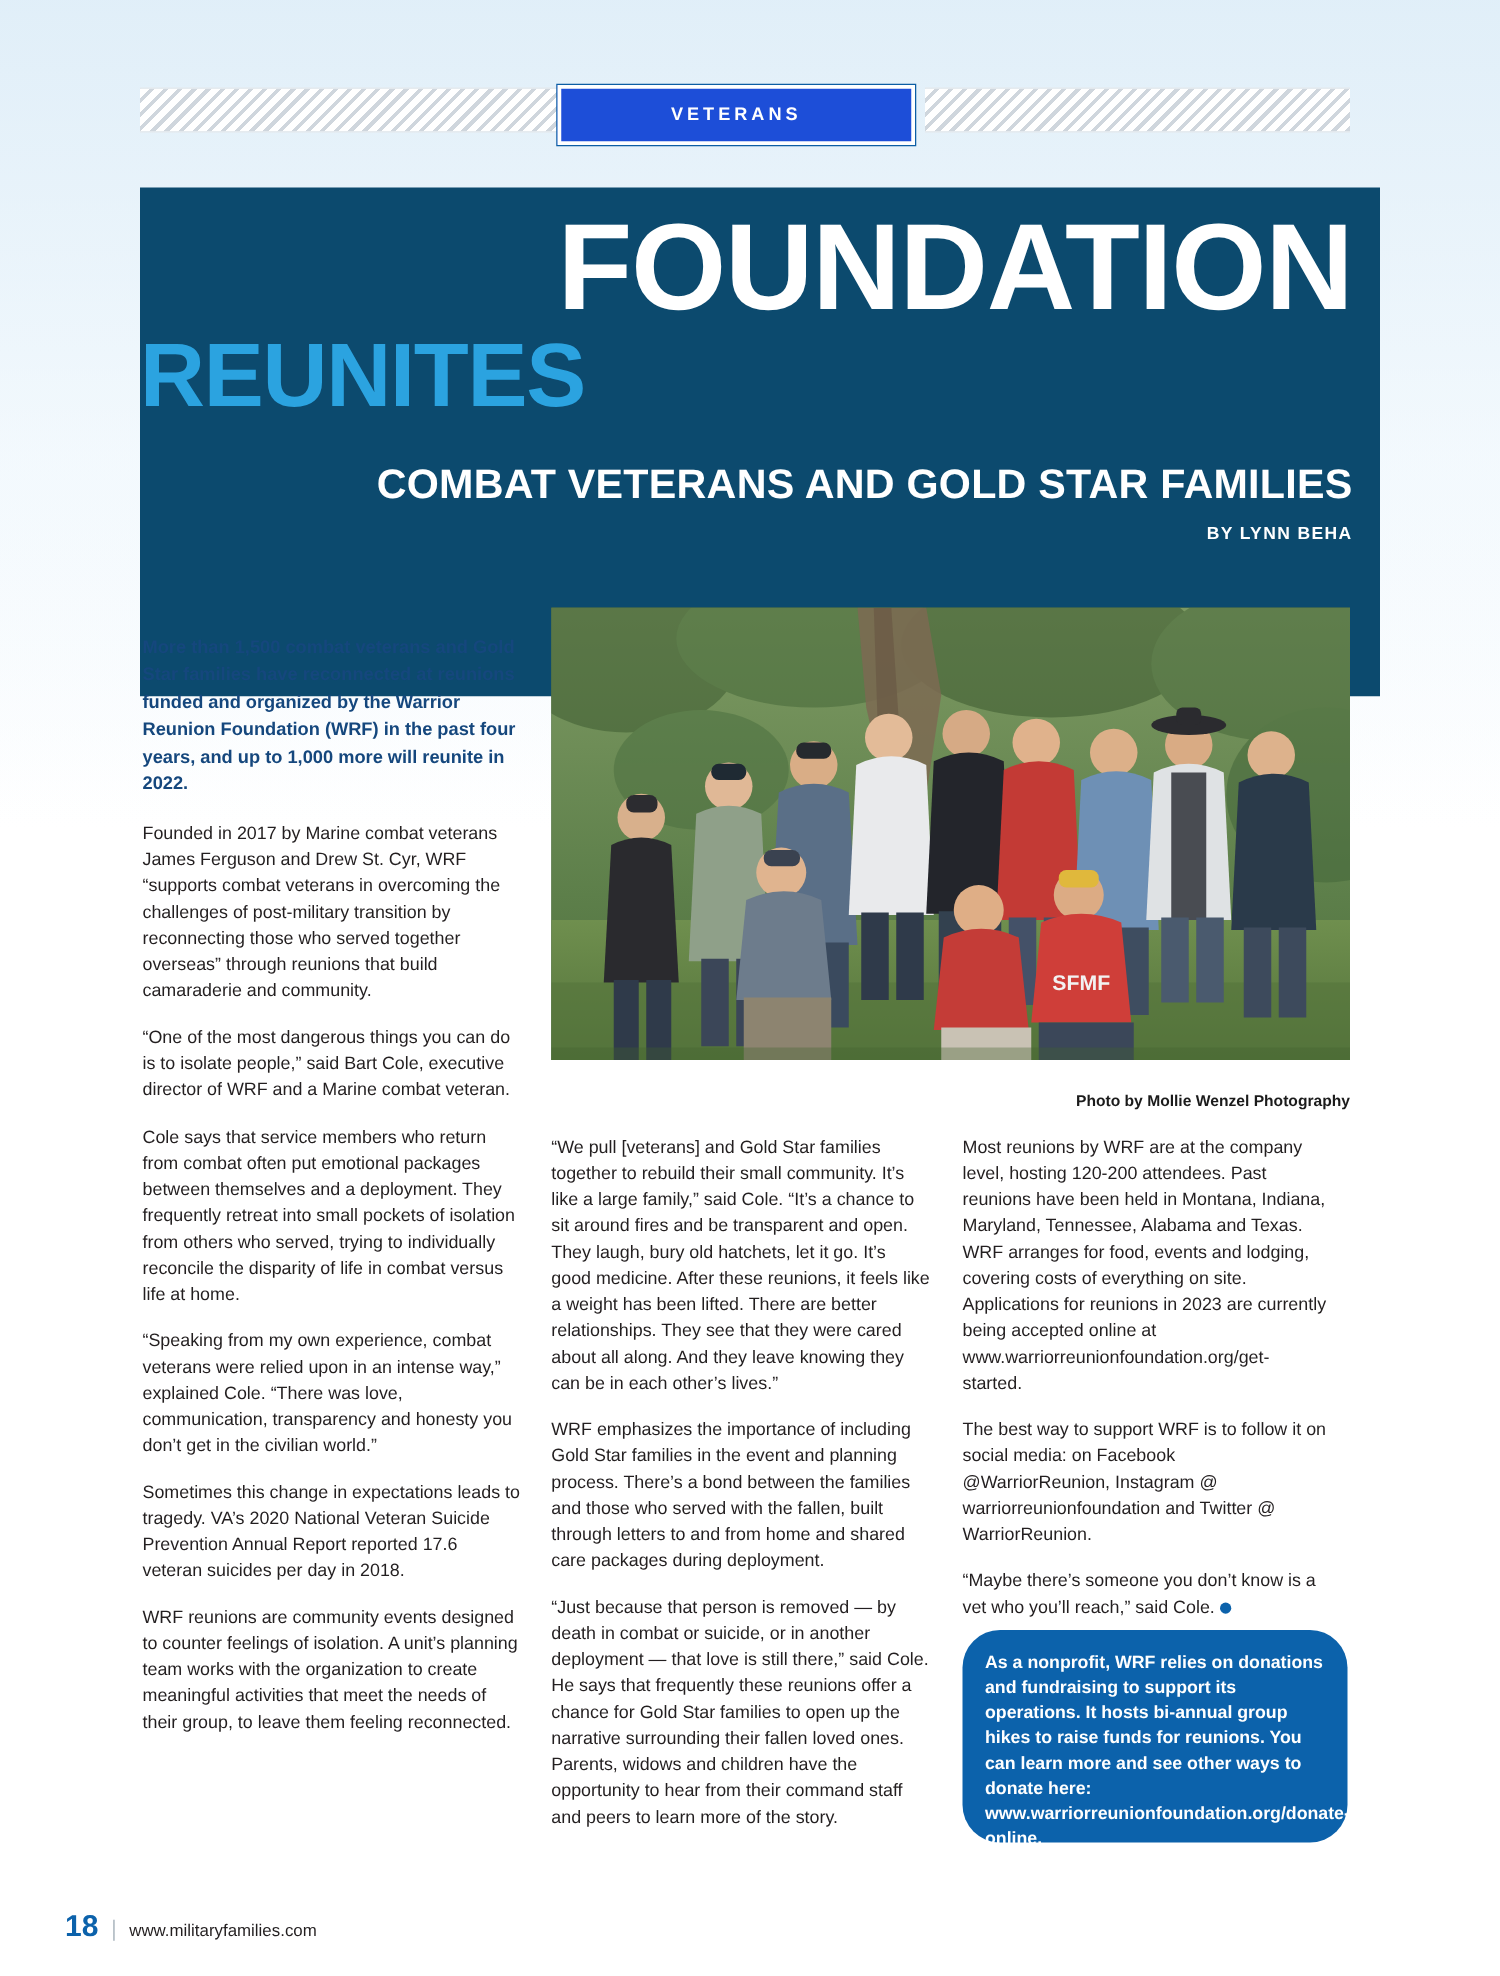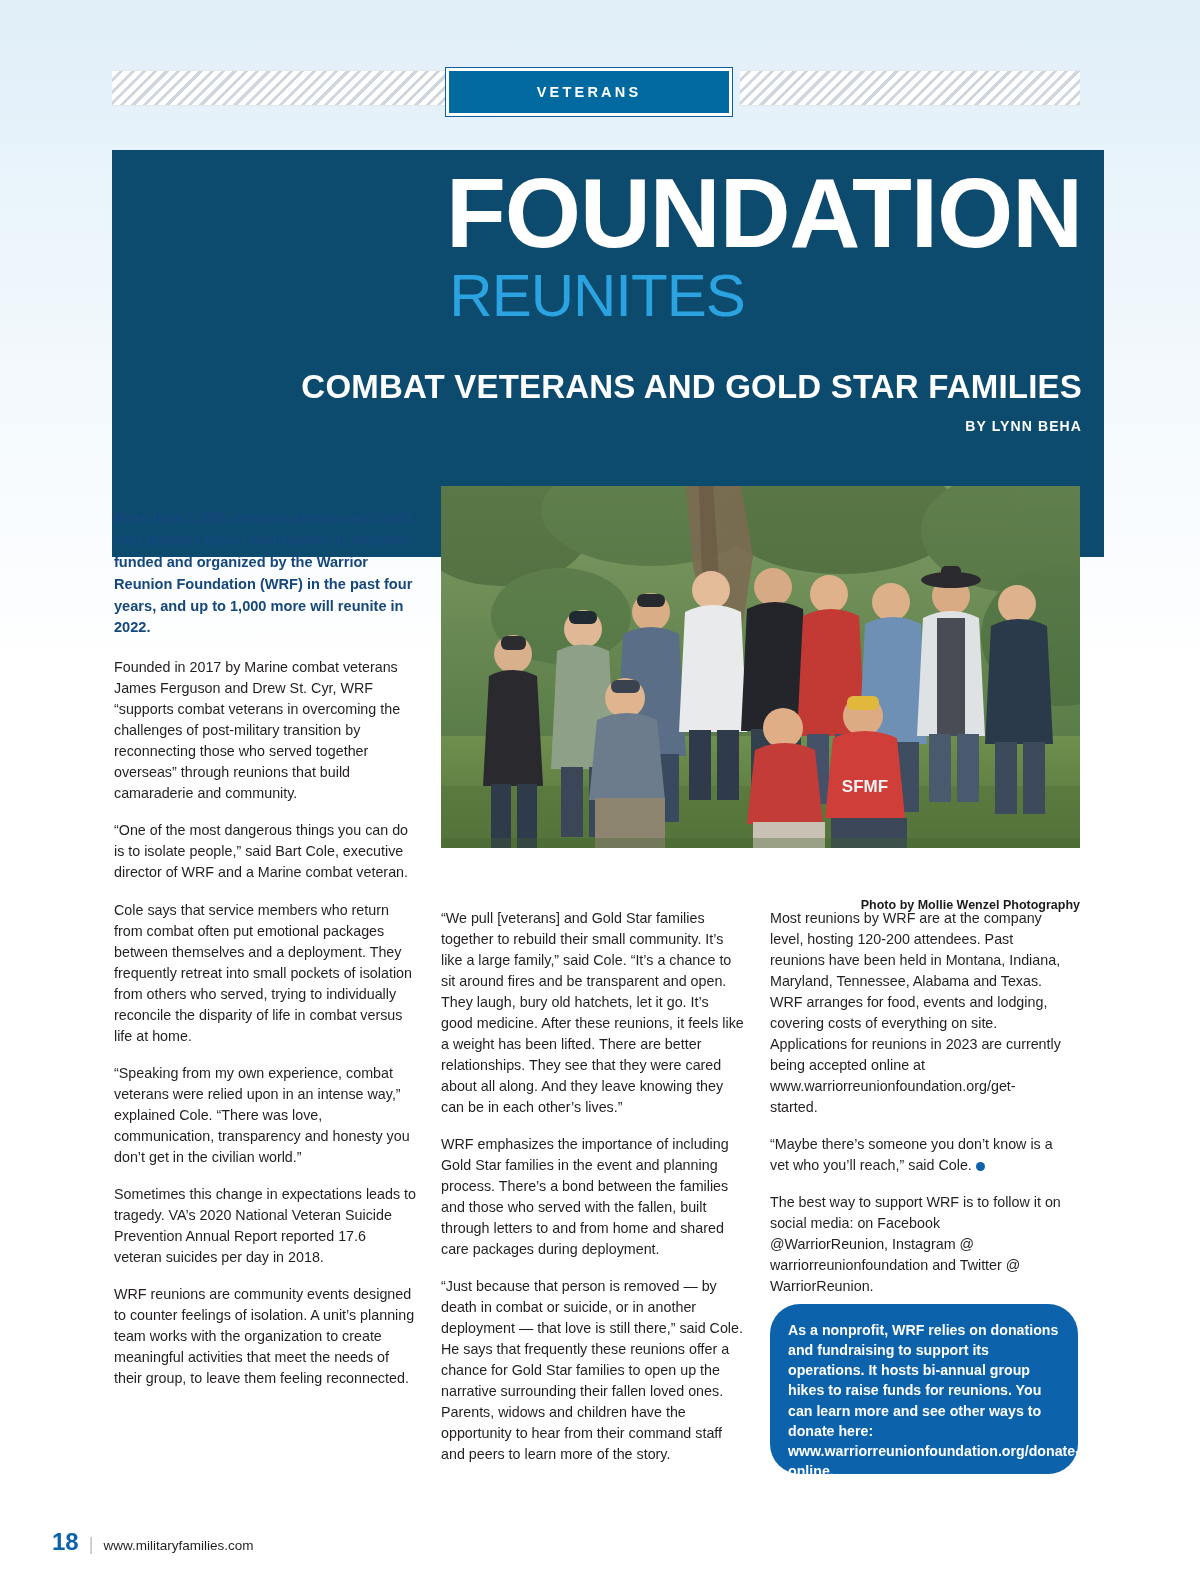--- a/index.html
+++ b/index.html
@@ -54,21 +54,21 @@
     border-bottom: 1px solid #e4e8ec;
   }
   .hatch-left { left: 0; width: 340px; }
   .hatch-right { right: 0; width: 340px; }
   .kicker-box {
     position: absolute;
     left: 334px;
     top: 0;
     width: 280px;
     height: 42px;
-    background: #0369a1;
+    background: #1d4ed8;
     border: 3px solid #ffffff;
     box-shadow: 0 0 0 1px #0c5ea4;
     display: flex;
     align-items: center;
     justify-content: center;
   }
   .kicker-box span {
     color: #ffffff;
     font-size: 14.5px;
     font-weight: bold;
@@ -93,25 +93,25 @@
     color: #ffffff;
     font-size: 98px;
     line-height: 0.92;
     font-weight: bold;
     letter-spacing: -1px;
   }
   .hl-2 {
     position: absolute;
     left: 0; right: 22px;
     top: 118px;
-    text-align: center;
+    text-align: left;
     color: #2ba3e0;
-    font-size: 60px;
+    font-size: 72px;
     line-height: 0.92;
-    font-weight: normal;
+    font-weight: bold;
     letter-spacing: -1px;
   }
   .hl-3 {
     position: absolute;
     left: 0; right: 22px;
     top: 218px;
     text-align: right;
     color: #ffffff;
     font-size: 33px;
     font-weight: bold;
@@ -141,21 +141,20 @@
   .photo svg { display: block; }
   .photo-caption {
     position: absolute;
     left: 441px;
     top: 874px;
     width: 639px;
     text-align: right;
     font-size: 12.5px;
     font-weight: bold;
     color: #1b1b1b;
-    margin-top: 24px;
   }
 
   
   .col {
     position: absolute;
     font-size: 14.3px;
     line-height: 1.47;
     color: #231f20;
   }
   .col p { margin: 0 0 16px 0; }
@@ -395,22 +394,22 @@
   </div>
 
   <div class="col col-2">
     <p>“We pull [veterans] and Gold Star families together to rebuild their small community. It’s like a large family,” said Cole. “It’s a chance to sit around fires and be transparent and open. They laugh, bury old hatchets, let it go. It’s good medicine. After these reunions, it feels like a weight has been lifted. There are better relationships. They see that they were cared about all along. And they leave knowing they can be in each other’s lives.”</p>
     <p>WRF emphasizes the importance of including Gold Star families in the event and planning process. There’s a bond between the families and those who served with the fallen, built through letters to and from home and shared care packages during deployment.</p>
     <p>“Just because that person is removed — by death in combat or suicide, or in another deployment — that love is still there,” said Cole. He says that frequently these reunions offer a chance for Gold Star families to open up the narrative surrounding their fallen loved ones. Parents, widows and children have the opportunity to hear from their command staff and peers to learn more of the story.</p>
   </div>
 
   <div class="col col-3">
     <p>Most reunions by WRF are at the company level, hosting 120-200 attendees. Past reunions have been held in Montana, Indiana, Maryland, Tennessee, Alabama and Texas. WRF arranges for food, events and lodging, covering costs of everything on site. Applications for reunions in 2023 are currently being accepted online at www.warriorreunionfoundation.org/get-started.</p>
+    <p>The best way to support WRF is to follow it on social media: on Facebook @WarriorReunion, Instagram @ warriorreunionfoundation and Twitter @ WarriorReunion.</p>
     <p><span>“Maybe there’s someone you don’t know is a vet who you’ll reach,” said Cole.</span><span class="endmark"></span></p>
-    <p>The best way to support WRF is to follow it on social media: on Facebook @WarriorReunion, Instagram @ warriorreunionfoundation and Twitter @ WarriorReunion.</p>
   </div>
 
   <div class="callout">
     <span>As a nonprofit, WRF relies on donations and fundraising to support its operations. It hosts bi-annual group hikes to raise funds for reunions. You can learn more and see other ways to donate here: www.warriorreunionfoundation.org/donate-online.</span>
   </div>
 
   <div class="footer">
     <span class="pg">18</span>
     <span class="bar">|</span>
     <span class="url">www.militaryfamilies.com</span>

